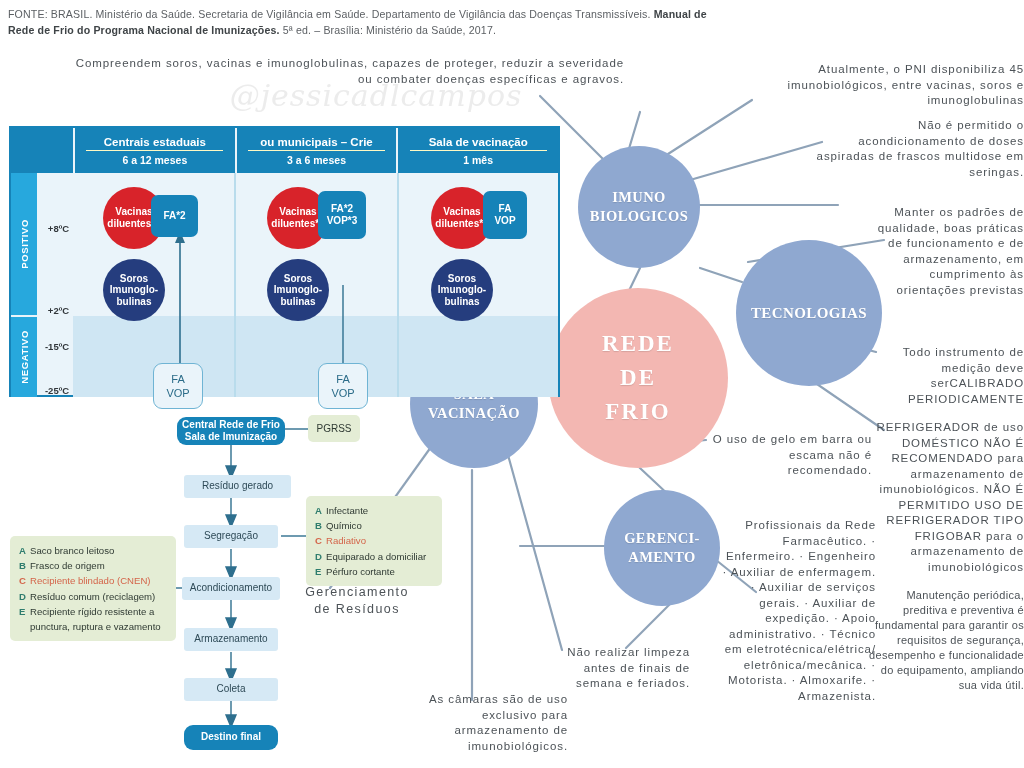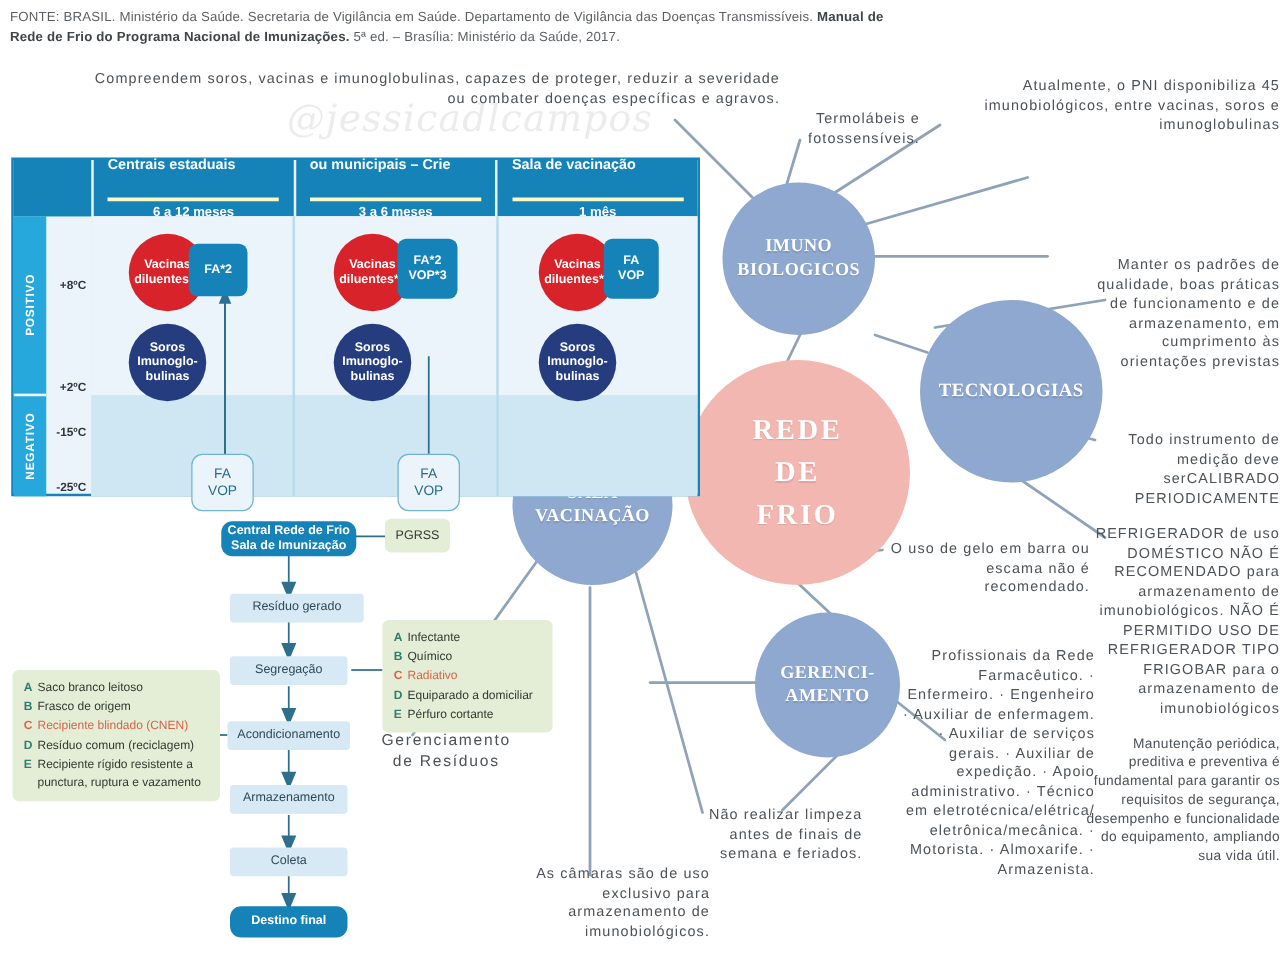--- a/index.html
+++ b/index.html
@@ -47,21 +47,21 @@
   
   .tbl{position:absolute;left:9px;top:126px;width:551px;height:271px;
        border:2px solid #1683b8;box-sizing:border-box;background:#eaf4fa;}
   .tbl-head{display:flex;height:45px;background:#1683b8;}
   .tbl-head .spacer{width:62px;flex:0 0 62px;background:#1683b8;border-right:2px solid #eaf4fa;}
   .tbl-head .hcell{
     flex:1 1 0;border-right:2px solid #eaf4fa;color:#fff;
     display:flex;flex-direction:column;align-items:center;justify-content:center;
   }
   .tbl-head .hcell:last-child{border-right:none;}
-  .hcell .h1{font-size:11.5px;font-weight:bold;padding-bottom:20px;border-bottom:3px solid #fef9c3;min-width:86%;}
+  .hcell .h1{font-size:11.5px;font-weight:bold;padding-bottom:2px;border-bottom:1px solid #fef9c3;min-width:86%;text-align:center;}
   .hcell .h2{font-size:10.5px;font-weight:bold;padding-top:3px;}
 
   .tbl-body{position:relative;height:224px;display:flex;}
   .railcol{width:26px;flex:0 0 26px;display:flex;flex-direction:column;}
   .rail{display:flex;align-items:center;justify-content:center;color:#fff;font-size:9.5px;font-weight:bold;letter-spacing:.6px;}
   .rail span{writing-mode:vertical-rl;transform:rotate(180deg);}
   .rail-pos{background:#27a8dd;height:143px;}
   .rail-neg{background:#27a8dd;height:81px;border-top:2px solid #eaf4fa;}
 
   .tempcol{width:36px;flex:0 0 36px;position:relative;border-right:2px solid #d4e9f4;}
@@ -142,25 +142,24 @@
       <line x1="508" y1="455" x2="562" y2="650"></line>
 
       <line x1="604" y1="546" x2="520" y2="546"></line>
       <line x1="716" y1="560" x2="756" y2="592"></line>
       <line x1="676" y1="598" x2="626" y2="648"></line>
     </g>
   </svg>
 
   <div class="anno" style="left:64px;top:56px;width:560px;">Compreendem soros, vacinas e imunoglobulinas, capazes de proteger, reduzir a severidade ou combater doenças específicas e agravos.</div>
 
-  <div class="anno" style="left:594px;top:88px;width:142px;">Termolábeis
-e fotossensíveis.</div>
 
   <div class="anno" style="left:742px;top:62px;width:282px;">Atualmente, o PNI disponibiliza 45 imunobiológicos, entre vacinas, soros e imunoglobulinas</div>
 
+  <div class="anno" style="left:812px;top:118px;width:212px;">Não é permitido o acondicionamento de doses aspiradas de frascos multidose em seringas.</div>
 
   <div class="anno" style="left:868px;top:205px;width:156px;">Manter os padrões de qualidade, boas práticas de funcionamento e de armazenamento, em cumprimento às orientações previstas</div>
 
   <div class="anno" style="left:876px;top:345px;width:148px;">Todo instrumento de medição deve serCALIBRADO PERIODICAMENTE</div>
 
   <div class="anno" style="left:866px;top:420px;width:158px;">REFRIGERADOR de uso DOMÉSTICO NÃO É RECOMENDADO para armazenamento de imunobiológicos. NÃO É PERMITIDO USO DE REFRIGERADOR TIPO FRIGOBAR para o armazenamento de imunobiológicos</div>
 
   <div class="anno" style="left:866px;top:588px;width:158px;font-size:11px;line-height:15px;letter-spacing:.3px;">Manutenção periódica, preditiva e preventiva é fundamental para garantir os requisitos de segurança, desempenho e funcionalidade do equipamento, ampliando sua vida útil.</div>
 
   <div class="anno" style="left:706px;top:432px;width:166px;">O uso de gelo em barra ou escama não é recomendado.</div>

